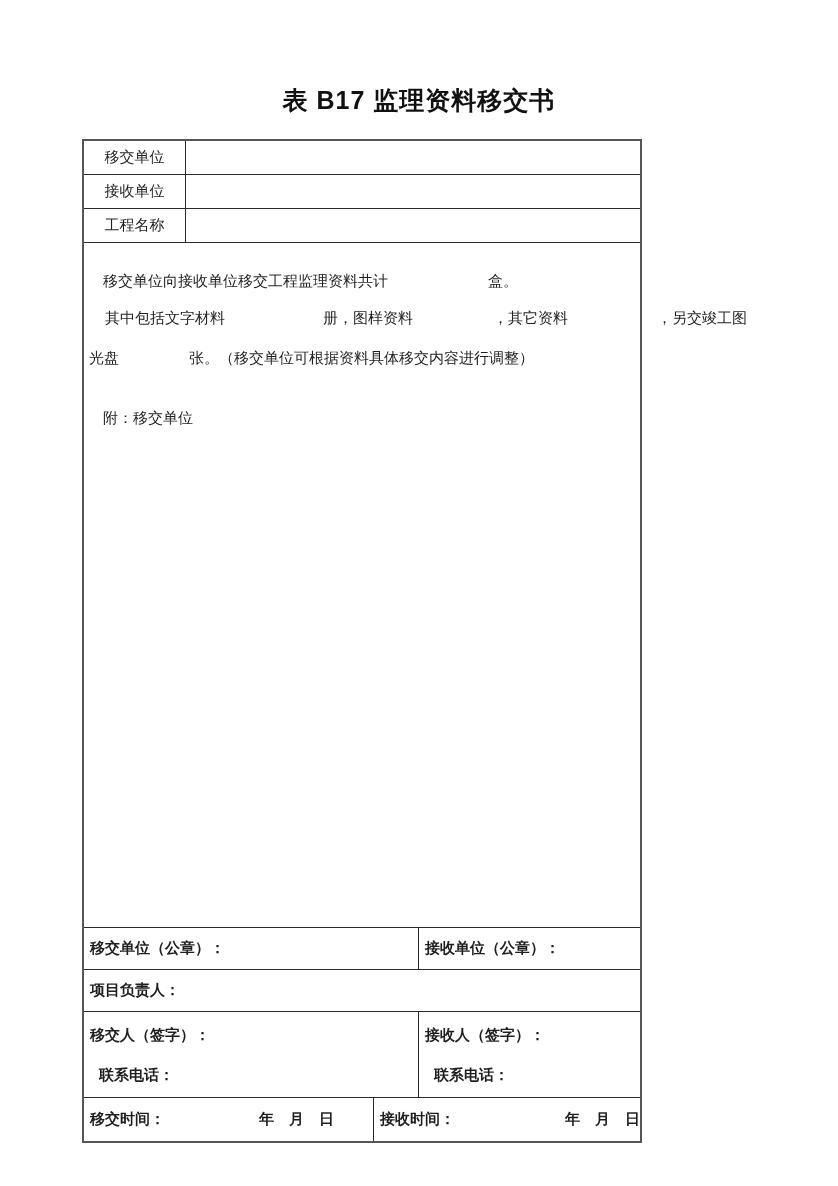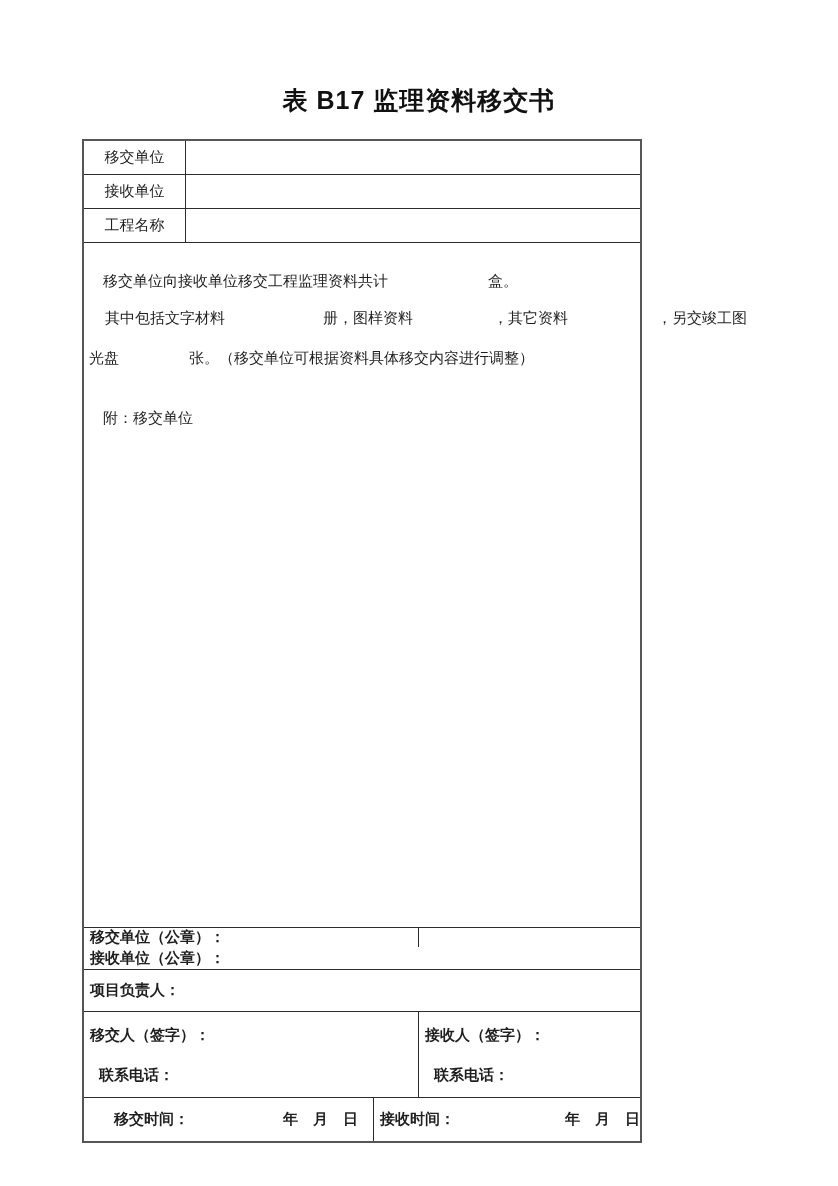--- a/index.html
+++ b/index.html
@@ -77,23 +77,23 @@
     font-size: 15px;
     font-weight: bold;
     color: #1f1f1f;
   }
   .sig-row:last-child { border-bottom: none; }
   .sig-left {
     width: 335px;
     border-right: 1px solid #2b2b2b;
   }
   .sig-right { flex: 1; }
-  .row-h42 { height: 42px; flex-direction: column; }
+  .row-h42 { height: 42px; }
   .row-h86 { height: 86px; }
-  .row-h43 { height: 43px; padding-left: 24px; }
+  .row-h43 { height: 43px; }
   .cell-center {
     display: flex;
     align-items: center;
     padding-left: 6px;
   }
   .cell-stacked { padding-top: 12px; }
   .cell-stacked .line1 { line-height: 22px; padding-left: 6px; }
   .cell-stacked .line2 { line-height: 22px; padding-left: 15px; margin-top: 18px; }
   .date-line { white-space: nowrap; }
 </style>

